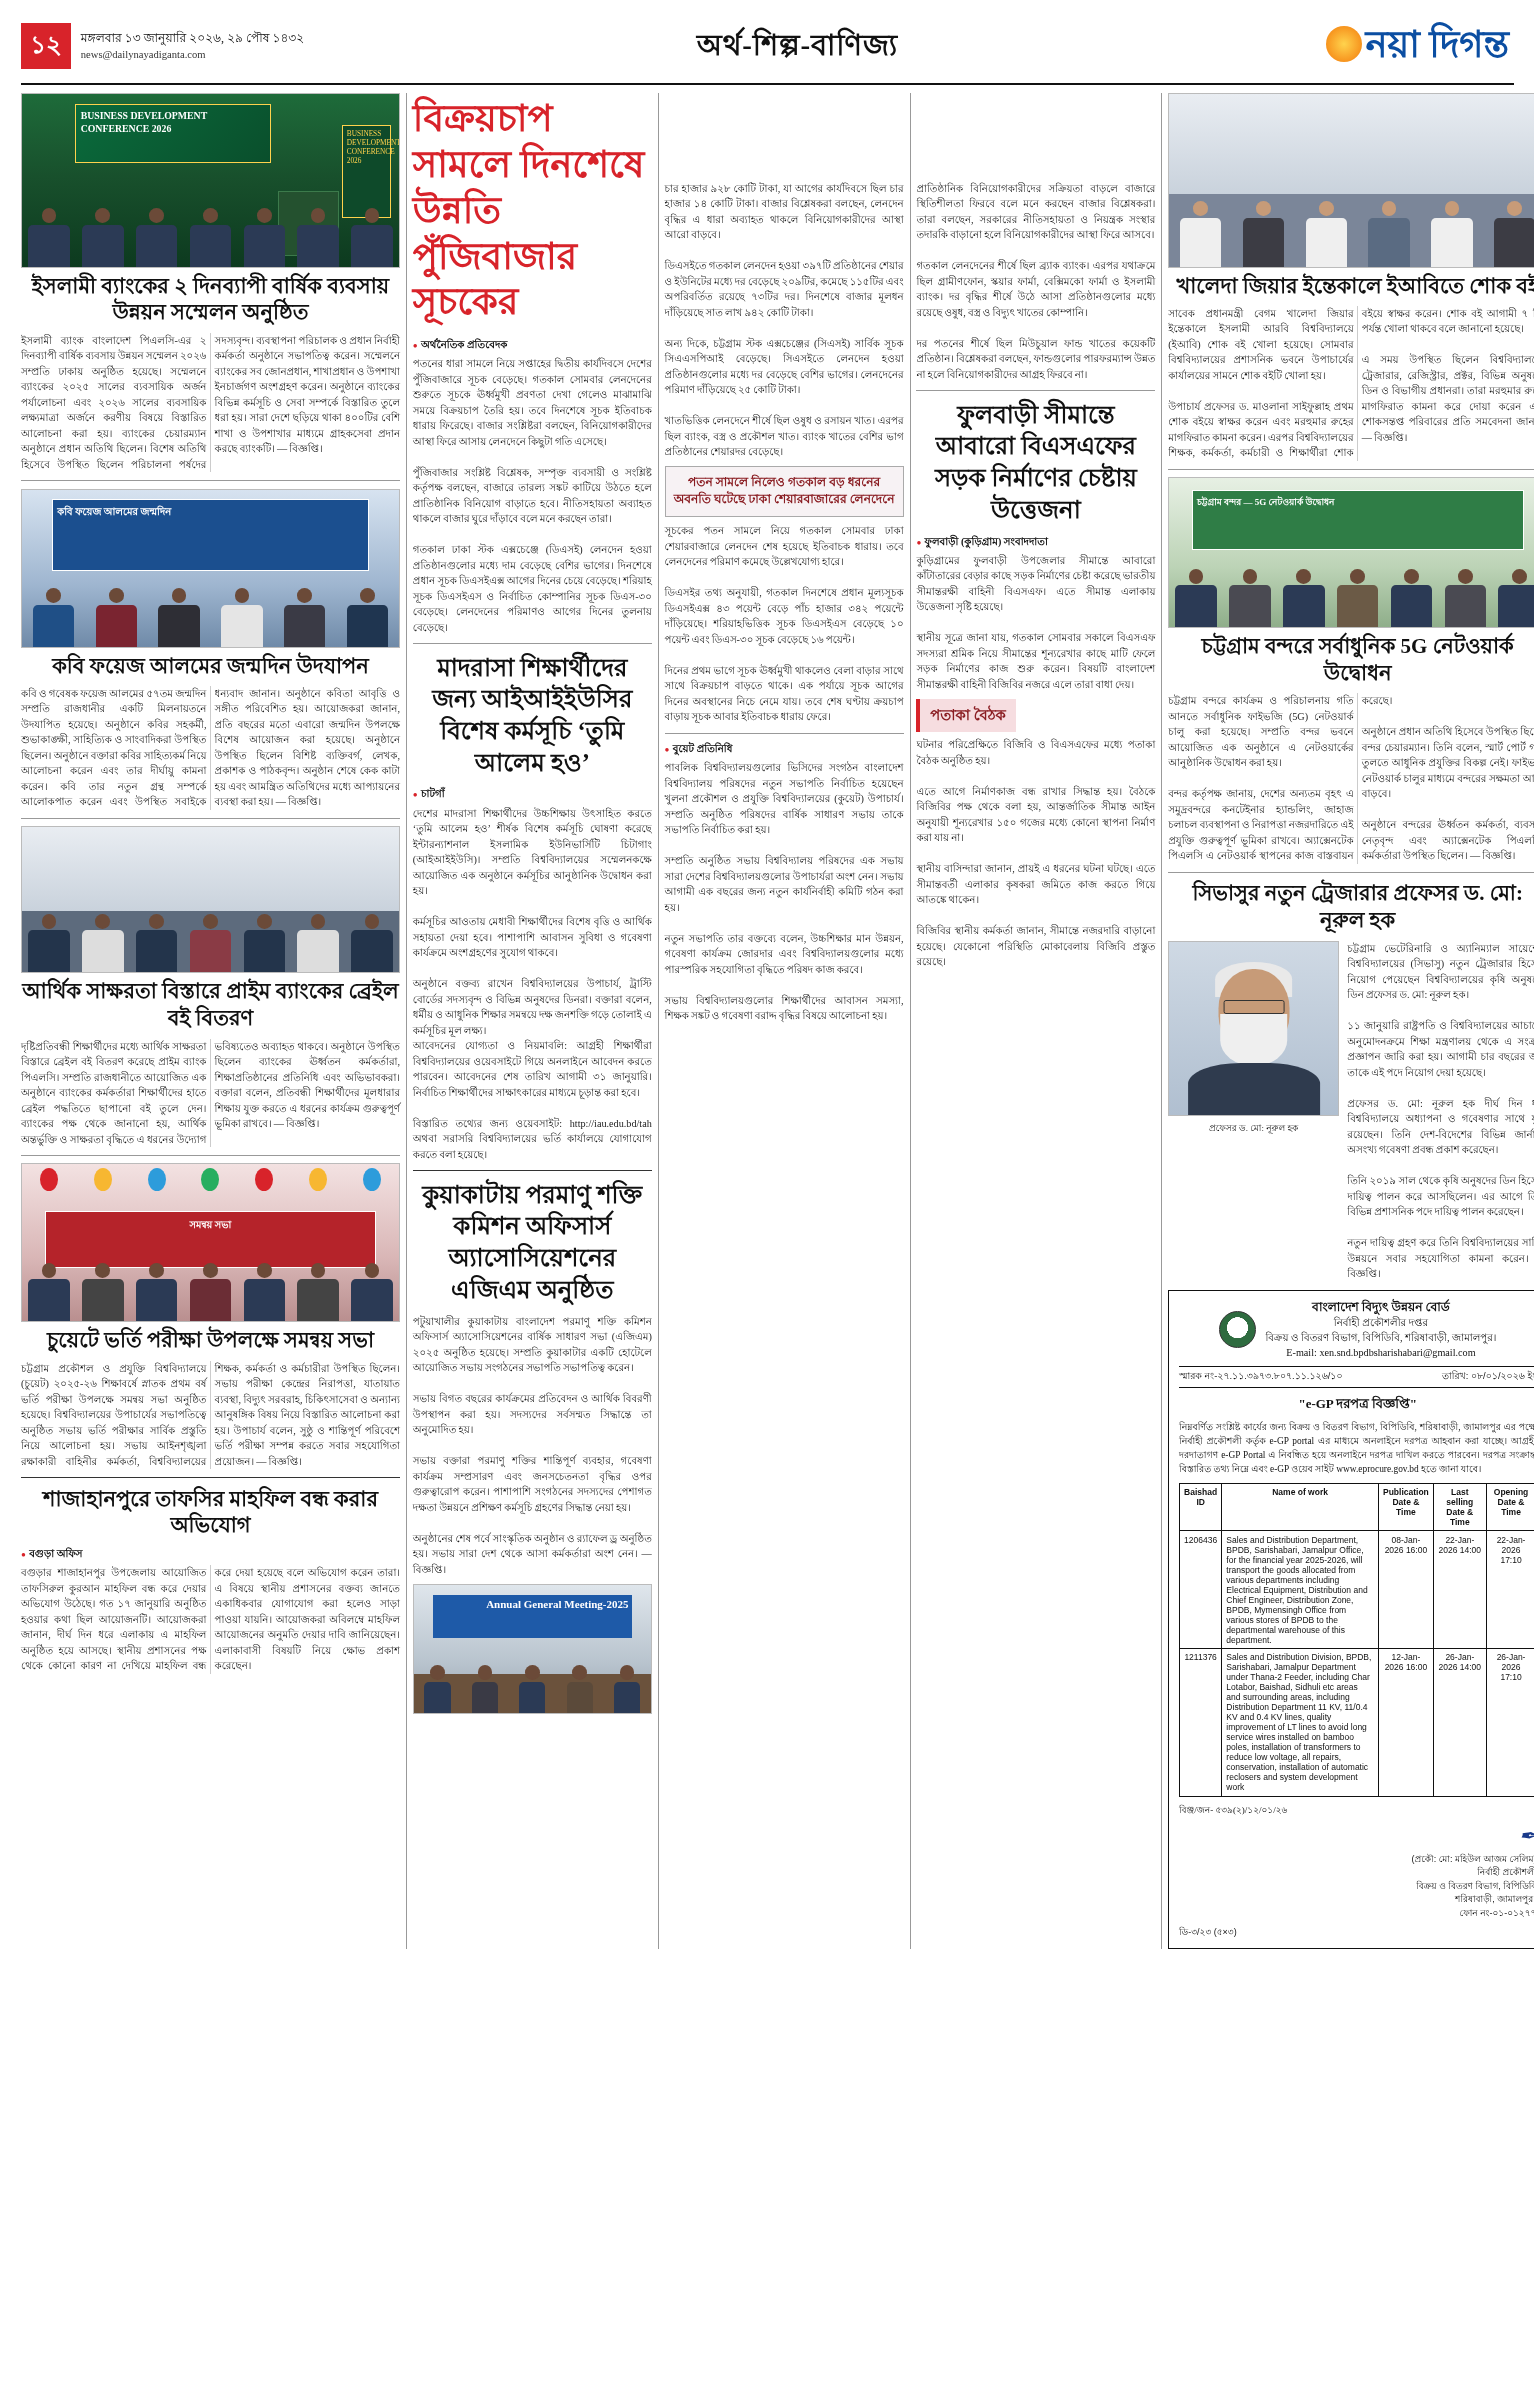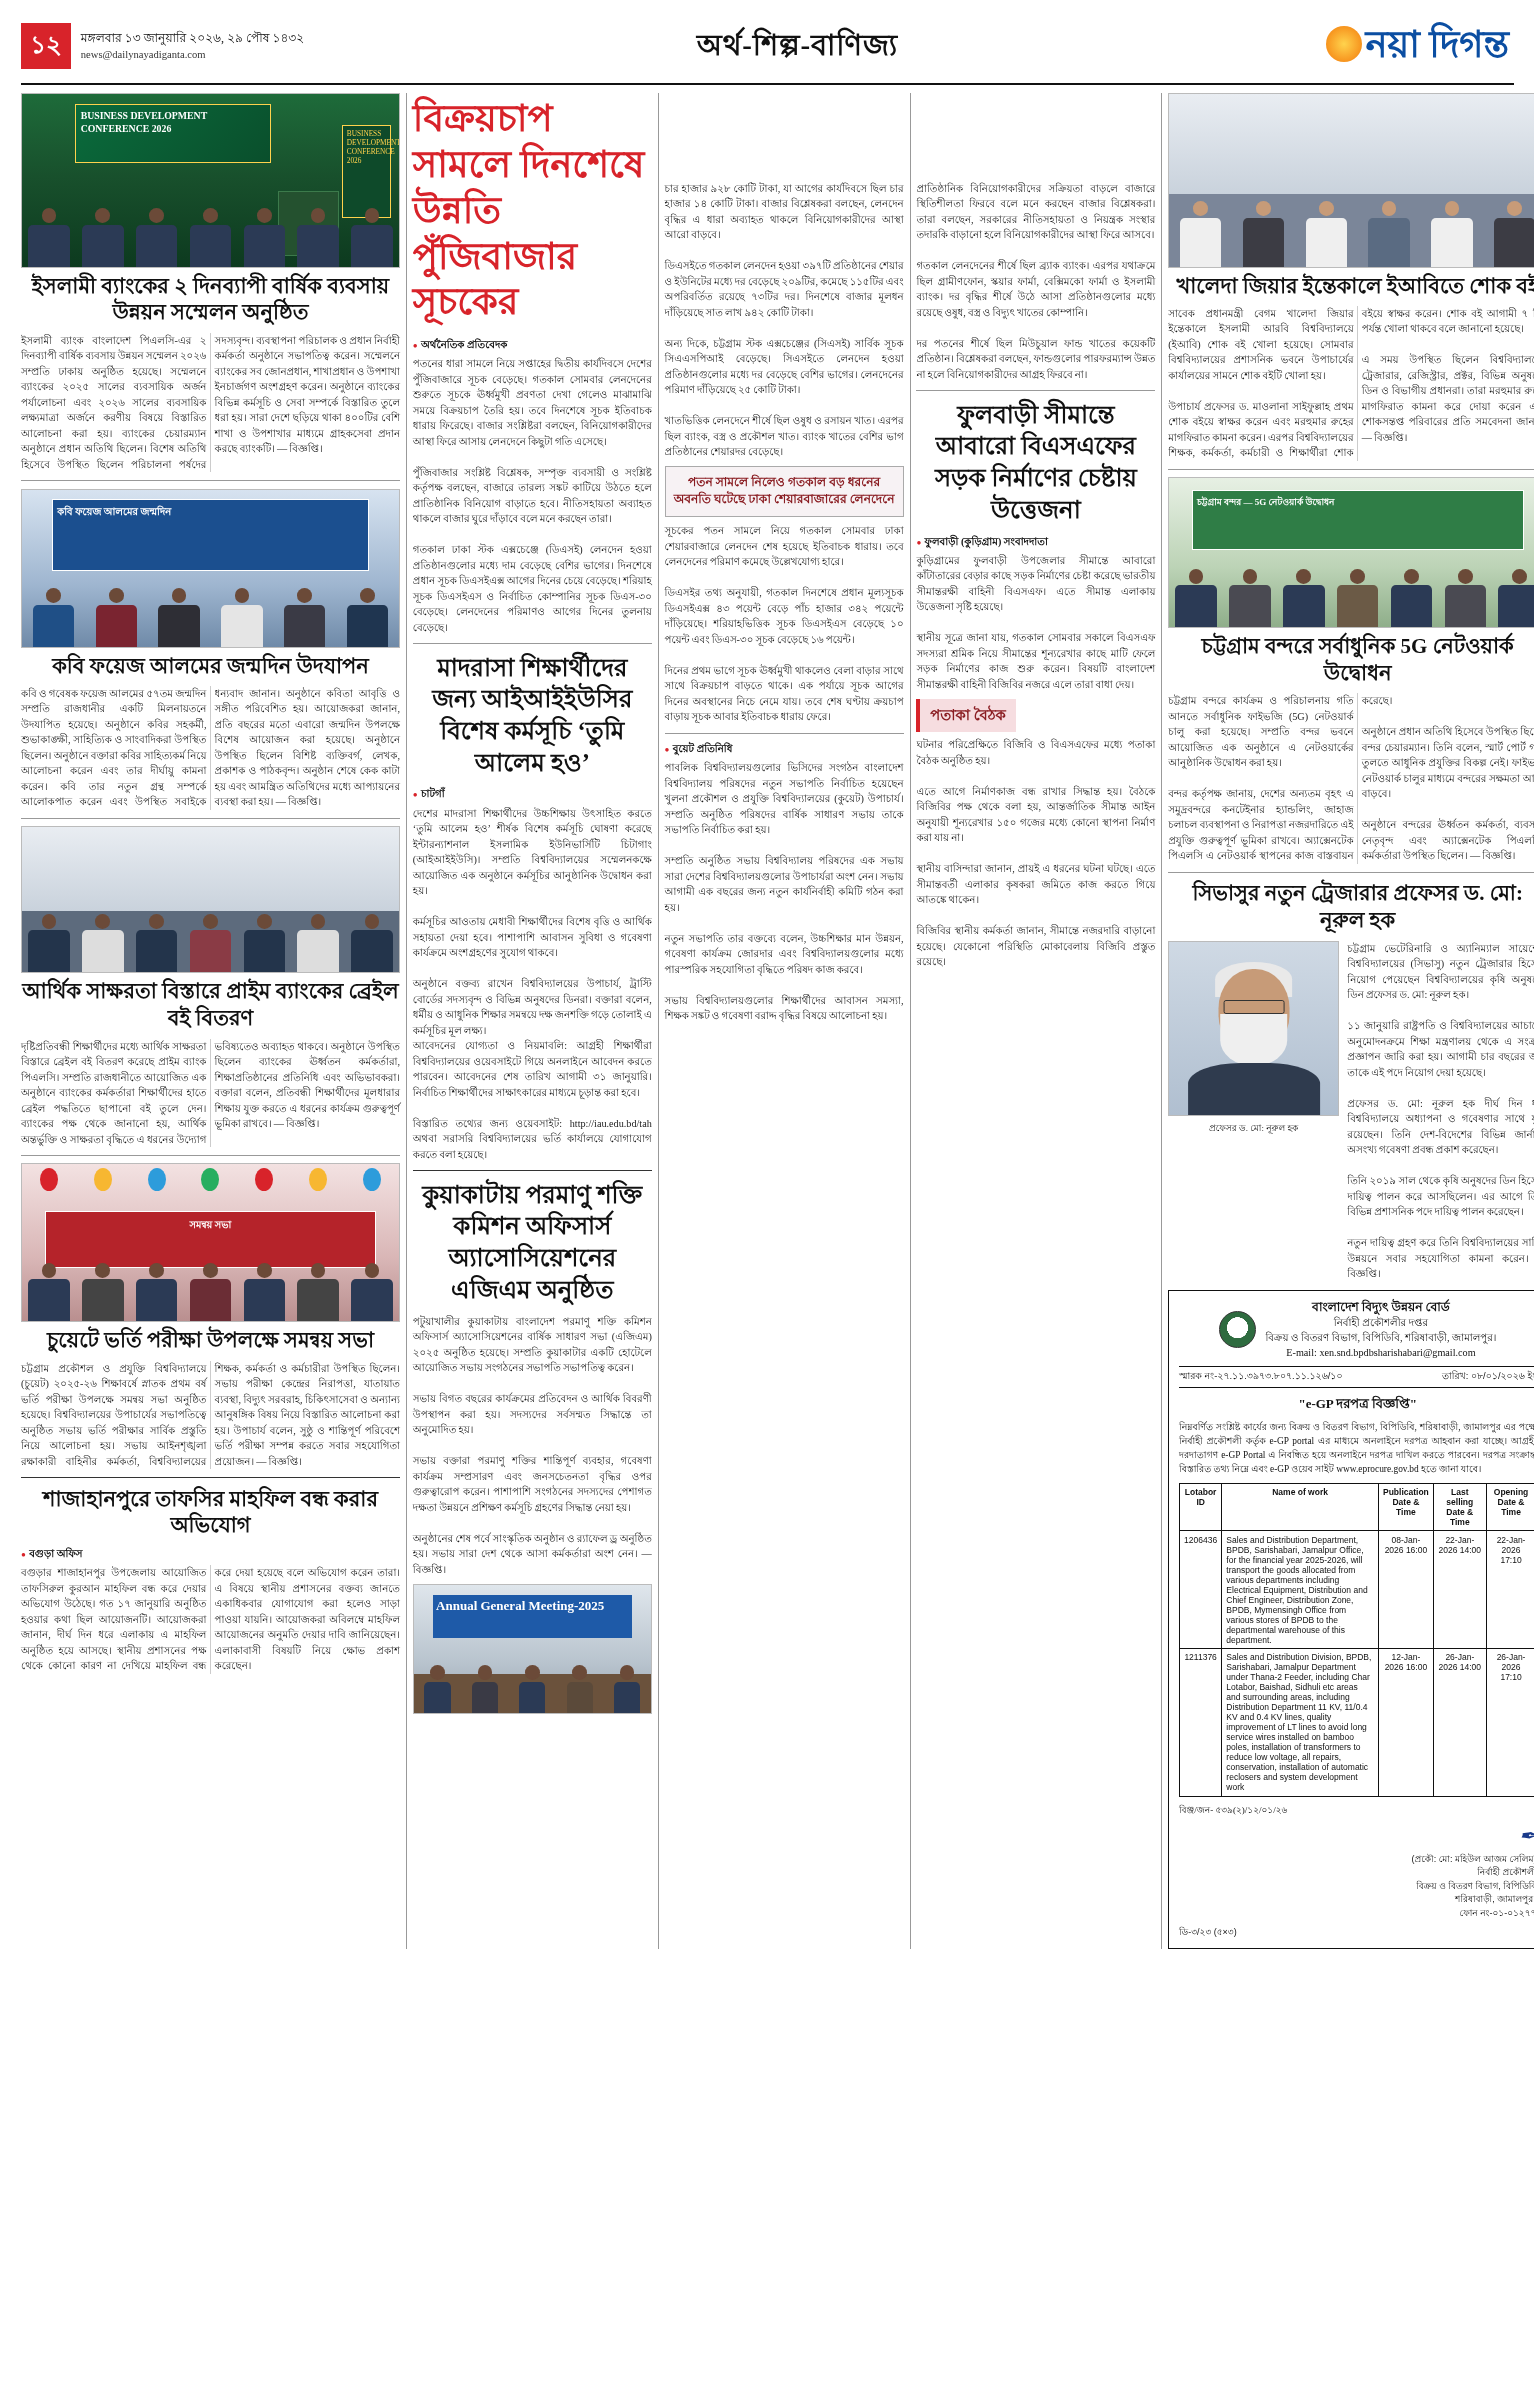--- a/index.html
+++ b/index.html
@@ -470,21 +470,21 @@
       <div class="mid-headline">কুয়াকাটায় পরমাণু শক্তি কমিশন অফিসার্স অ্যাসোসিয়েশনের এজিএম অনুষ্ঠিত</div>
       <div class="body-text" style="white-space:pre-line">পটুয়াখালীর কুয়াকাটায় বাংলাদেশ পরমাণু শক্তি কমিশন অফিসার্স অ্যাসোসিয়েশনের বার্ষিক সাধারণ সভা (এজিএম) ২০২৫ অনুষ্ঠিত হয়েছে। সম্প্রতি কুয়াকাটার একটি হোটেলে আয়োজিত সভায় সংগঠনের সভাপতি সভাপতিত্ব করেন।
 
 সভায় বিগত বছরের কার্যক্রমের প্রতিবেদন ও আর্থিক বিবরণী উপস্থাপন করা হয়। সদস্যদের সর্বসম্মত সিদ্ধান্তে তা অনুমোদিত হয়।
 
 সভায় বক্তারা পরমাণু শক্তির শান্তিপূর্ণ ব্যবহার, গবেষণা কার্যক্রম সম্প্রসারণ এবং জনসচেতনতা বৃদ্ধির ওপর গুরুত্বারোপ করেন। পাশাপাশি সংগঠনের সদস্যদের পেশাগত দক্ষতা উন্নয়নে প্রশিক্ষণ কর্মসূচি গ্রহণের সিদ্ধান্ত নেয়া হয়।
 
 অনুষ্ঠানের শেষ পর্বে সাংস্কৃতিক অনুষ্ঠান ও র‍্যাফেল ড্র অনুষ্ঠিত হয়। সভায় সারা দেশ থেকে আসা কর্মকর্তারা অংশ নেন। — বিজ্ঞপ্তি।</div>
 
       <div class="photo ph p-office" style="height:130px;margin-top:6.5px">
-        <div class="backdrop" style="position:absolute;left:8%;top:8%;width:84%;height:34%;background:#1e5aa8;color:#fff;font-size:13px;padding:3.3px;font-weight:bold;text-align:left">Annual General Meeting-2025</div>
+        <div class="backdrop" style="position:absolute;left:8%;top:8%;width:84%;height:34%;background:#1e5aa8;color:#fff;font-size:11px;padding:3.3px;font-weight:bold;text-align:right">Annual General Meeting-2025</div>
         <div class="table"></div>
         <div class="people">
           <div class="person">
               <div class="head"></div>
               <div class="torso" style="background:#2b3a55;height:31px"></div>
             </div>
           <div class="person">
               <div class="head"></div>
               <div class="torso" style="background:#3a3a45;height:31px"></div>
             </div>
@@ -699,21 +699,21 @@
             <span>০৮/০১/২০২৬ ইং</span>
           </span>
         </div>
 
         <div class="notice-title">"e-GP দরপত্র বিজ্ঞপ্তি"</div>
         <div class="notice-body">নিম্নবর্ণিত সংশ্লিষ্ট কার্যের জন্য বিক্রয় ও বিতরণ বিভাগ, বিপিডিবি, শরিষাবাড়ী, জামালপুর এর পক্ষে নির্বাহী প্রকৌশলী কর্তৃক e-GP portal এর মাধ্যমে অনলাইনে দরপত্র আহবান করা যাচ্ছে। আগ্রহী দরদাতাগণ e-GP Portal এ নিবন্ধিত হয়ে অনলাইনে দরপত্র দাখিল করতে পারবেন। দরপত্র সংক্রান্ত বিস্তারিত তথ্য নিম্নে এবং e-GP ওয়েব সাইট www.eprocure.gov.bd হতে জানা যাবে।</div>
 
         <table class="tender">
           <thead>
             <tr>
-              <th style="width:11%">Lotabor ID</th>
+              <th style="width:11%">Baishad ID</th>
               <th style="width:45%">Name of work</th>
               <th style="width:15%">Publication Date &amp; Time</th>
               <th style="width:15%">Last selling Date &amp; Time</th>
               <th style="width:14%">Opening Date &amp; Time</th>
             </tr>
           </thead>
           <tbody>
             <tr>
               <td class="c">1206436</td>
               <td>Sales and Distribution Department, BPDB, Sarishabari, Jamalpur Office, for the financial year 2025-2026, will transport the goods allocated from various departments including Electrical Equipment, Distribution and Chief Engineer, Distribution Zone, BPDB, Mymensingh Office from various stores of BPDB to the departmental warehouse of this department.</td>

